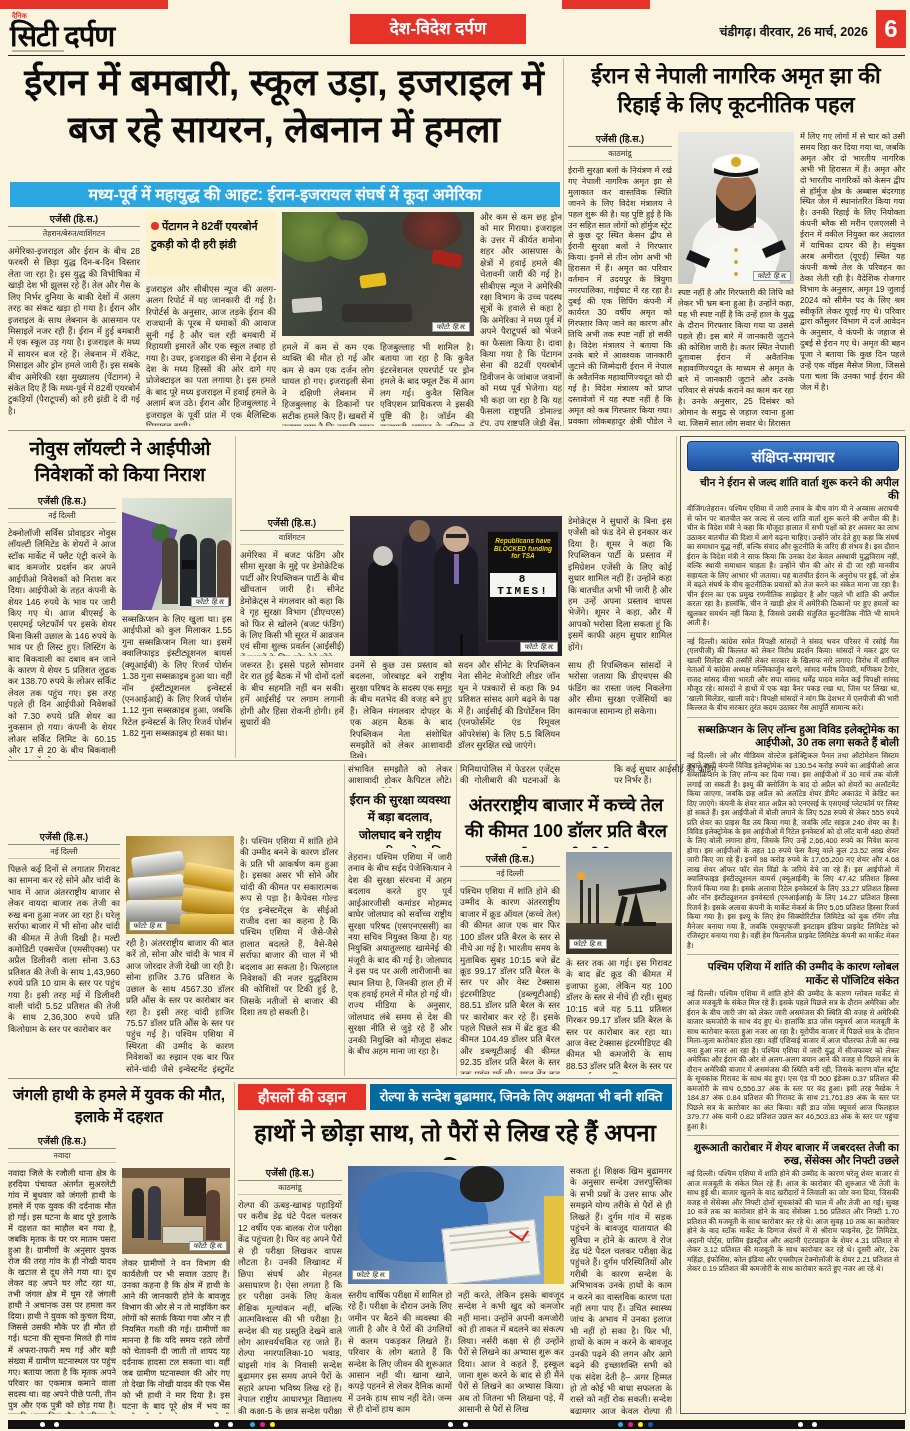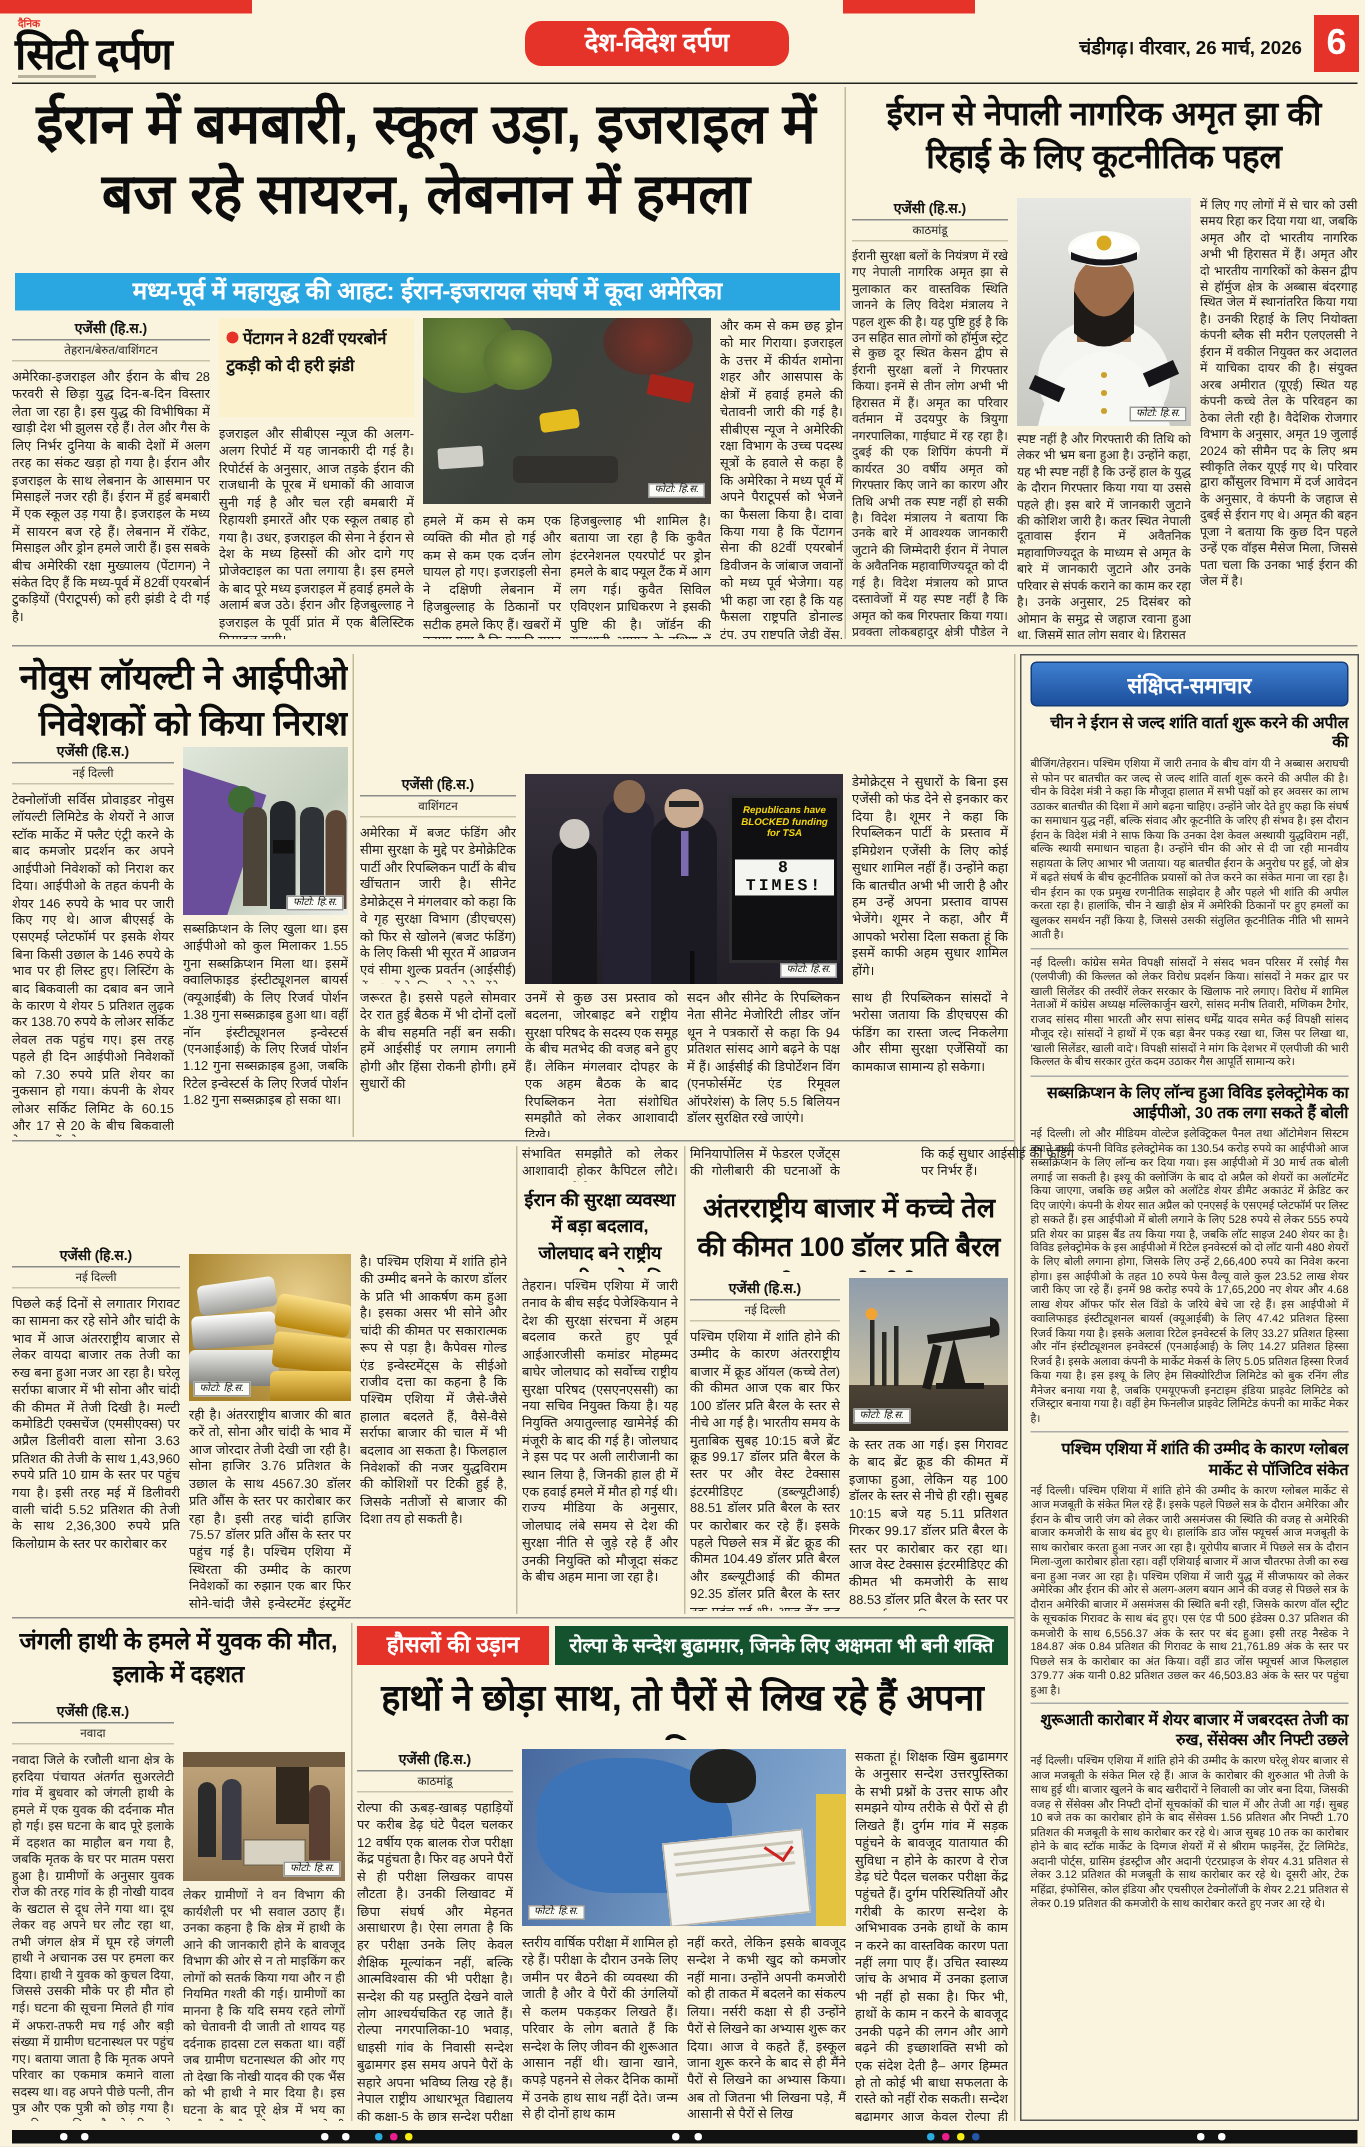--- a/index.html
+++ b/index.html
@@ -25,21 +25,21 @@
 
 <div id="page">
 
   <div class="abs" style="left:0;top:0;width:168px;height:9px;background:#e63329;"></div>
   <div class="abs" style="left:562px;top:0;width:88px;height:9px;background:#e63329;"></div>
 
   <div class="abs" style="left:0;top:9px;width:910px;height:45px;">
     <div class="abs" style="left:12px;top:2px;font-size:7px;color:#e63329;font-weight:bold;">दैनिक</div>
     <div class="abs" style="left:10px;top:6px;font-size:29px;font-weight:bold;color:#0b0b0b;letter-spacing:-1px;">सिटी दर्पण</div>
     <div class="abs" style="left:12px;top:41px;width:52px;height:2px;background:#b9b29a;"></div>
-    <div class="abs redbox" style="left:350px;top:5px;width:176px;height:30px;font-size:17px;line-height:30px;border-radius:11px;">देश-विदेश दर्पण</div>
+    <div class="abs redbox" style="left:350px;top:5px;width:176px;height:30px;font-size:17px;line-height:30px;">देश-विदेश दर्पण</div>
     <div class="abs" style="left:630px;top:14px;width:238px;text-align:right;font-weight:bold;font-size:12.5px;color:#111;">चंडीगढ़। वीरवार, 26 मार्च, 2026</div>
     <div class="abs redbox" style="left:876px;top:1px;width:30px;height:38px;font-size:24px;line-height:38px;">6</div>
   </div>
   <div class="hr2" style="left:8px;top:55px;width:897px;background:#222;"></div>
 
   <div class="hl" style="left:8px;top:60px;width:552px;height:118px;font-size:37px;line-height:1.27;">ईरान में बमबारी, स्कूल उड़ा, इजराइल में बज रहे सायरन, लेबनान में हमला</div>
 
   <div class="strapblue" style="left:10px;top:182px;width:550px;height:25px;font-size:16px;line-height:25px;">मध्य-पूर्व में महायुद्ध की आहट: ईरान-इजरायल संघर्ष में कूदा अमेरिका</div>
 
   <div class="abs" style="left:8px;top:212px;width:132px;">
@@ -93,21 +93,21 @@
       <circle cx="58" cy="130" r="2" fill="#caa12c"></circle>
       <circle cx="58" cy="142" r="2" fill="#caa12c"></circle>
     </svg>
     <span class="pcap" style="right:3px;bottom:3px;">फोटो: हि.स.</span>
   </div>
   <div class="col" style="left:678px;top:288px;width:116px;height:138px;font-size:8.2px;">स्पष्ट नहीं है और गिरफ्तारी की तिथि को लेकर भी भ्रम बना हुआ है। उन्होंने कहा, यह भी स्पष्ट नहीं है कि उन्हें हाल के युद्ध के दौरान गिरफ्तार किया गया या उससे पहले ही। इस बारे में जानकारी जुटाने की कोशिश जारी है। कतर स्थित नेपाली दूतावास ईरान में अवैतनिक महावाणिज्यदूत के माध्यम से अमृत के बारे में जानकारी जुटाने और उनके परिवार से संपर्क कराने का काम कर रहा है। उनके अनुसार, 25 दिसंबर को ओमान के समुद्र से जहाज रवाना हुआ था, जिसमें सात लोग सवार थे। हिरासत</div>
   <div class="col" style="left:800px;top:132px;width:105px;height:294px;font-size:8.2px;">में लिए गए लोगों में से चार को उसी समय रिहा कर दिया गया था, जबकि अमृत और दो भारतीय नागरिक अभी भी हिरासत में हैं। अमृत और दो भारतीय नागरिकों को केसन द्वीप से हॉर्मुज क्षेत्र के अब्बास बंदरगाह स्थित जेल में स्थानांतरित किया गया है। उनकी रिहाई के लिए नियोक्ता कंपनी ब्लैक सी मरीन एलएलसी ने ईरान में वकील नियुक्त कर अदालत में याचिका दायर की है। संयुक्त अरब अमीरात (यूएई) स्थित यह कंपनी कच्चे तेल के परिवहन का ठेका लेती रही है। वैदेशिक रोजगार विभाग के अनुसार, अमृत 19 जुलाई 2024 को सीमैन पद के लिए श्रम स्वीकृति लेकर यूएई गए थे। परिवार द्वारा कौंसुलर विभाग में दर्ज आवेदन के अनुसार, वे कंपनी के जहाज से दुबई से ईरान गए थे। अमृत की बहन पूजा ने बताया कि कुछ दिन पहले उन्हें एक वॉइस मैसेज मिला, जिससे पता चला कि उनका भाई ईरान की जेल में है।</div>
 
   <div class="hr2" style="left:8px;top:430px;width:897px;"></div>
 
-  <div class="hl" style="left:8px;top:436px;width:224px;height:56px;font-size:23px;line-height:1.35;text-align:right;">नोवुस लॉयल्टी ने आईपीओ निवेशकों को किया निराश</div>
+  <div class="hl" style="left:8px;top:436px;width:224px;height:56px;font-size:19px;line-height:1.35;">नोवुस लॉयल्टी ने आईपीओ निवेशकों को किया निराश</div>
   <div class="abs" style="left:8px;top:494px;width:108px;">
     <div class="by">एजेंसी (हि.स.)</div>
     <div class="dl">नई दिल्ली</div>
   </div>
   <div class="col" style="left:8px;top:528px;width:108px;height:230px;">टेक्नोलॉजी सर्विस प्रोवाइडर नोवुस लॉयल्टी लिमिटेड के शेयरों ने आज स्टॉक मार्केट में फ्लैट एंट्री करने के बाद कमजोर प्रदर्शन कर अपने आईपीओ निवेशकों को निराश कर दिया। आईपीओ के तहत कंपनी के शेयर 146 रुपये के भाव पर जारी किए गए थे। आज बीएसई के एसएमई प्लेटफॉर्म पर इसके शेयर बिना किसी उछाल के 146 रुपये के भाव पर ही लिस्ट हुए। लिस्टिंग के बाद बिकवाली का दबाव बन जाने के कारण ये शेयर 5 प्रतिशत लुढ़क कर 138.70 रुपये के लोअर सर्किट लेवल तक पहुंच गए। इस तरह पहले ही दिन आईपीओ निवेशकों को 7.30 रुपये प्रति शेयर का नुकसान हो गया। कंपनी के शेयर लोअर सर्किट लिमिट के 60.15 और 17 से 20 के बीच बिकवाली के दबाव में रहे।</div>
   <div class="photo" style="left:122px;top:498px;width:110px;height:112px;background:linear-gradient(135deg,#dfe6da,#c3cdbd 60%,#eceee8);">
     <div class="abs" style="left:-20px;top:20px;width:60px;height:110px;background:#6a4d9b;transform:rotate(18deg);"></div>
     <div class="abs" style="left:30px;top:26px;width:18px;height:18px;background:#3f6b35;border-radius:50%;"></div>
     <div class="abs" style="left:40px;top:40px;width:16px;height:66px;background:#4c4438;border-radius:7px 7px 0 0;"></div>
     <div class="abs" style="left:58px;top:36px;width:17px;height:72px;background:#23262b;border-radius:8px 8px 0 0;"></div>
@@ -245,21 +245,21 @@
     <div class="abs" style="left:26px;top:18px;width:13px;height:54px;background:#3b3b45;border-radius:6px 6px 0 0;"></div>
     <div class="abs" style="left:84px;top:22px;width:14px;height:50px;background:#5a3f33;border-radius:6px 6px 0 0;"></div>
     <div class="abs" style="left:40px;top:58px;width:40px;height:16px;background:#d8d2c2;border:1px solid #7a6a50;"></div>
     <span class="pcap" style="right:3px;bottom:3px;">फोटो: हि.स.</span>
   </div>
   <div class="col" style="left:122px;top:1258px;width:108px;height:156px;font-size:8.3px;">लेकर ग्रामीणों ने वन विभाग की कार्यशैली पर भी सवाल उठाए हैं। उनका कहना है कि क्षेत्र में हाथी के आने की जानकारी होने के बावजूद विभाग की ओर से न तो माइकिंग कर लोगों को सतर्क किया गया और न ही नियमित गश्ती की गई। ग्रामीणों का मानना है कि यदि समय रहते लोगों को चेतावनी दी जाती तो शायद यह दर्दनाक हादसा टल सकता था। वहीं जब ग्रामीण घटनास्थल की ओर गए तो देखा कि नोखी यादव की एक भैंस को भी हाथी ने मार दिया है। इस घटना के बाद पूरे क्षेत्र में भय का माहौल है और लोग शाम ढलते ही घरों में रहने को मजबूर हो गए हैं। ग्रामीणों ने प्रशासन से पीड़ित परिवार को उचित मुआवजा देने और सुरक्षा व्यवस्था मजबूत करने की मांग की है।</div>
 
   <div class="vr" style="left:234px;top:1082px;height:332px;"></div>
 
   <div class="abs redbox" style="left:238px;top:1084px;width:128px;height:26px;font-size:15px;line-height:26px;">हौसलों की उड़ान</div>
-  <div class="abs" style="left:370px;top:1084px;width:302px;height:26px;background:#14532d;color:#fff;font-weight:bold;font-size:13px;line-height:26px;text-align:center;">रोल्पा के सन्देश बुढामग़र, जिनके लिए अक्षमता भी बनी शक्ति</div>
+  <div class="abs" style="left:370px;top:1084px;width:302px;height:26px;background:#0369a1;color:#fff;font-weight:bold;font-size:13px;line-height:26px;text-align:center;">रोल्पा के सन्देश बुढामग़र, जिनके लिए अक्षमता भी बनी शक्ति</div>
   <div class="hl" style="left:238px;top:1114px;width:434px;height:46px;font-size:24px;line-height:1.6;">हाथों ने छोड़ा साथ, तो पैरों से लिख रहे हैं अपना भविष्य</div>
   <div class="abs" style="left:238px;top:1166px;width:104px;">
     <div class="by">एजेंसी (हि.स.)</div>
     <div class="dl">काठमांडू</div>
   </div>
   <div class="col" style="left:238px;top:1200px;width:104px;height:214px;">रोल्पा की ऊबड़-खाबड़ पहाड़ियों पर करीब डेढ़ घंटे पैदल चलकर 12 वर्षीय एक बालक रोज परीक्षा केंद्र पहुंचता है। फिर वह अपने पैरों से ही परीक्षा लिखकर वापस लौटता है। उनकी लिखावट में छिपा संघर्ष और मेहनत असाधारण है। ऐसा लगता है कि हर परीक्षा उनके लिए केवल शैक्षिक मूल्यांकन नहीं, बल्कि आत्मविश्वास की भी परीक्षा है। सन्देश की यह प्रस्तुति देखने वाले लोग आश्चर्यचकित रह जाते हैं। रोल्पा नगरपालिका-10 भवाड़, धाइसी गांव के निवासी सन्देश बुढामगर इस समय अपने पैरों के सहारे अपना भविष्य लिख रहे हैं। नेपाल राष्ट्रीय आधारभूत विद्यालय की कक्षा-5 के छात्र सन्देश परीक्षा देने के लिए दूसरे वॉर्ड में स्थित हिमालय माध्यमिक विद्यालय पहुंचते हैं। वे जिले में चैत 8 गते से शुरू हुई पालिका-</div>
   <div class="photo" style="left:348px;top:1166px;width:216px;height:118px;background:linear-gradient(115deg,#46689e,#6f96c2 55%,#8fb0d4);">
     <div class="abs" style="left:10px;top:6px;width:130px;height:90px;background:#3d74b8;border-radius:40% 50% 30% 40%;"></div>
     <div class="abs" style="left:112px;top:0px;width:44px;height:36px;background:#20201e;border-radius:50% 50% 40% 40%;"></div>
     <div class="abs" style="left:96px;top:58px;width:92px;height:54px;background:#f4f2ec;border:1px solid #b9b4a6;transform:rotate(-6deg);">

